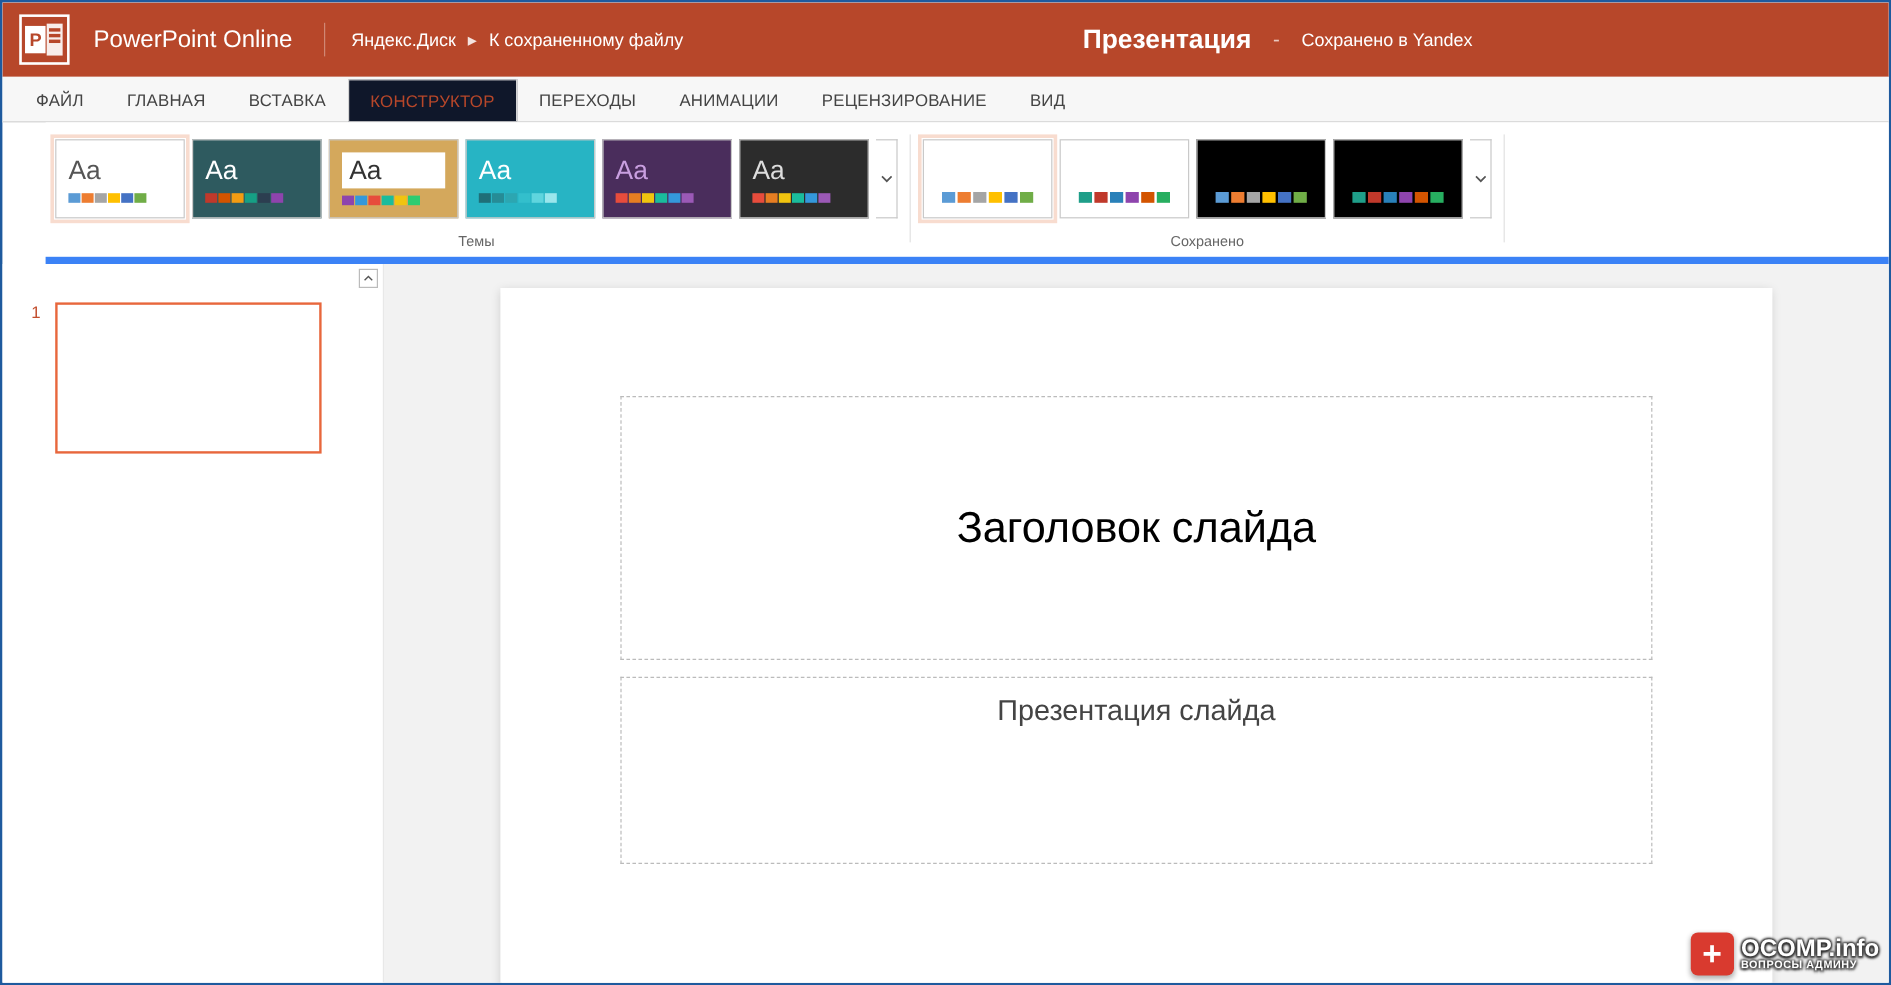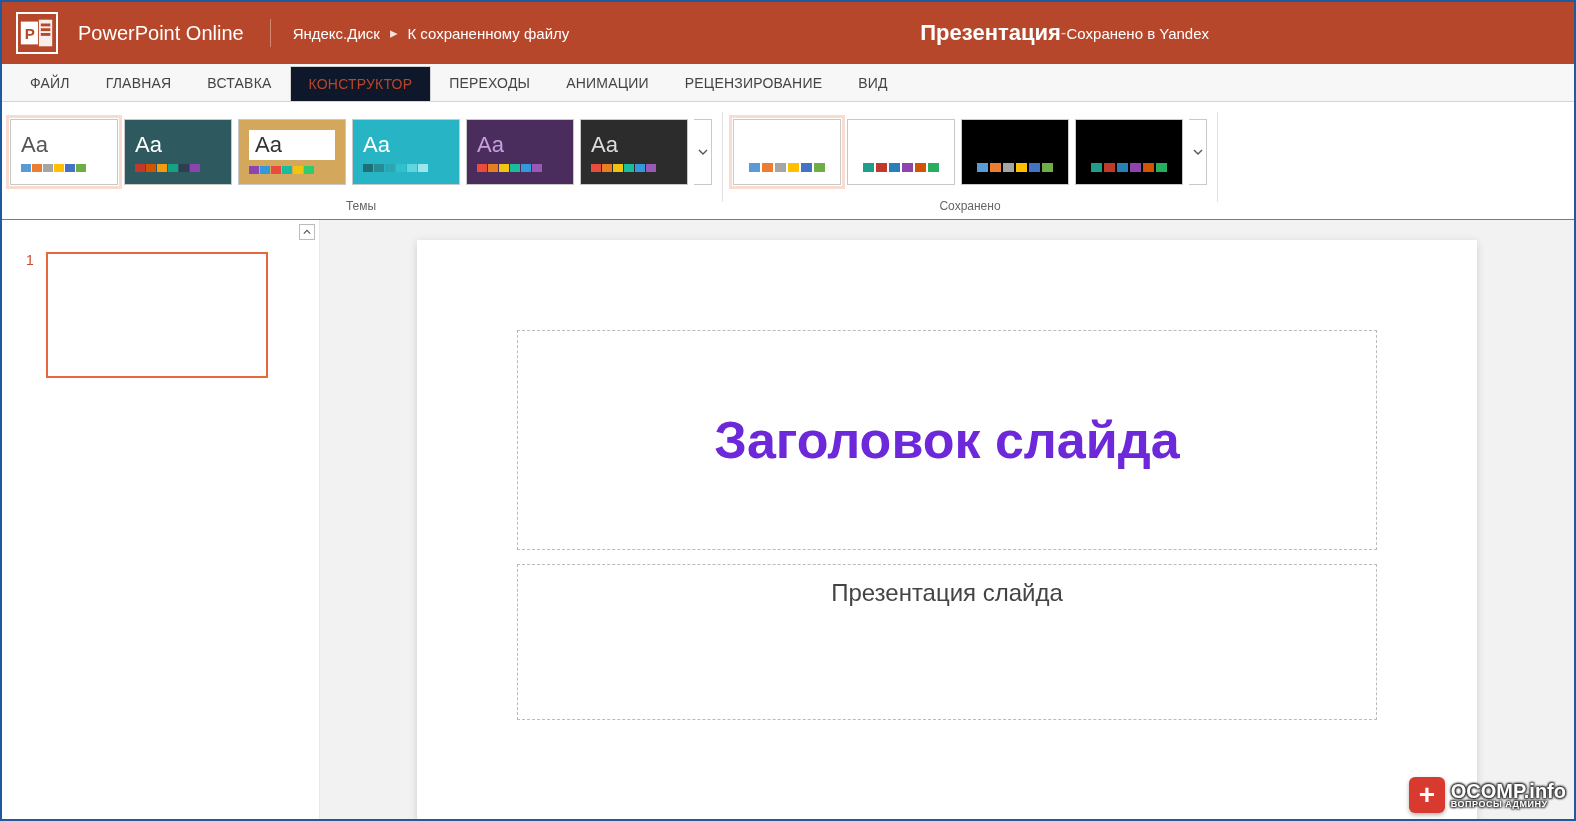--- a/index.html
+++ b/index.html
@@ -6,34 +6,34 @@
 body { width: 1576px; height: 821px; overflow: hidden; background: #fff; border: 2px solid #1e5a9e; }
 
 
 .titlebar { background: #b7472a; height: 62px; display: flex; align-items: center; color: #fff; padding: 0 14px; }
 .app-icon { width: 42px; height: 42px; background: #fff; display: flex; align-items: center; justify-content: center; margin-right: 20px; position: relative; }
 .app-icon svg { width: 38px; height: 38px; }
 .app-title { font-size: 20px; font-weight: 400; margin-right: 26px; }
 .title-divider { width: 1px; height: 28px; background: rgba(255,255,255,0.35); margin-right: 22px; }
 .breadcrumb { font-size: 15px; display: flex; align-items: center; gap: 10px; }
 .breadcrumb-arrow { opacity: .85; }
-.title-center { flex: 1; display: flex; align-items: center; justify-content: center; font-size: 17px; }
+.title-center { flex: 1; display: flex; align-items: center; justify-content: center; gap: 18px; font-size: 17px; }
 .doc-name { font-weight: 600; font-size: 22px; }
 .title-dash { opacity: .7; }
 .saved-text { font-size: 15px; }
 
 
 .ribbon-tabs { background: #f7f7f7; border-bottom: 1px solid #d4d4d4; height: 38px; display: flex; align-items: stretch; padding-left: 10px; }
 .ribbon-tab { padding: 0 18px; font-size: 14px; color: #444; display: flex; align-items: center; cursor: pointer; text-transform: uppercase; letter-spacing: .2px; }
 .ribbon-tab.active { background: #0f172a; color: #b7472a; border-left: 1px solid #d4d4d4; border-right: 1px solid #d4d4d4; border-top: 1px solid #d4d4d4; margin-top: 2px; }
 .tellme { display: flex; align-items: center; gap: 8px; color: #777; font-size: 14px; margin-left: 12px; }
 .bulb-icon { width: 16px; height: 16px; }
 
 
-.ribbon-content { background: #fff; border-bottom: 1px solid #3b82f6; height: 118px; display: flex; padding: 6px 8px 0 8px; }
+.ribbon-content { background: #fff; border-bottom: 6px solid #3b82f6; height: 118px; display: flex; padding: 6px 8px 0 8px; margin-left: 36px; }
 .ribbon-group { display: flex; flex-direction: column; align-items: center; }
 .group-items { display: flex; align-items: center; gap: 6px; flex: 1; }
 .group-label { font-size: 12px; color: #666; padding: 4px 0 6px; }
 .group-divider { width: 1px; background: #e2e2e2; margin: 4px 10px; height: 90px; }
 
 .theme-thumb { width: 108px; height: 66px; border: 1px solid #c9c9c9; cursor: pointer; position: relative; display: flex; flex-direction: column; justify-content: center; padding: 8px 10px; }
 .theme-thumb.selected { outline: 3px solid #f8dccf; outline-offset: 1px; }
 .theme-thumb .aa { font-size: 22px; font-weight: 400; }
 .theme-thumb .swatches { display: flex; gap: 1px; margin-top: 6px; }
 .theme-thumb .swatches span { width: 10px; height: 8px; }
@@ -53,21 +53,21 @@
 .work-area { display: flex; height: calc(100% - 62px - 38px - 118px); }
 .slide-panel { width: 318px; background: #fff; border-right: 1px solid #e8e8e8; position: relative; padding: 32px 12px 12px 24px; }
 .scroll-up { position: absolute; top: 4px; right: 4px; width: 16px; height: 16px; border: 1px solid #bbb; display: flex; align-items: center; justify-content: center; cursor: pointer; }
 .slide-item { display: flex; gap: 12px; }
 .slide-num { font-size: 14px; color: #c24d2c; }
 .thumb { width: 222px; height: 126px; background: #fff; border: 2px solid #e8673c; cursor: pointer; }
 
 .editor { flex: 1; background: #f2f2f2; display: flex; justify-content: center; padding: 20px 0 0 0; overflow: hidden; position: relative; }
 .slide-canvas { width: 1060px; height: 600px; background: #fff; box-shadow: 0 2px 8px rgba(0,0,0,.15); padding: 90px 100px; }
 .title-box { border: 1px dashed #bbb; height: 220px; display: flex; align-items: center; justify-content: center; margin-bottom: 14px; }
-.title-box span { font-size: 52px; color: #6d28d9; font-weight: 700; }
+.title-box span { font-size: 36px; color: #000000; font-weight: 400; }
 .subtitle-box { border: 1px dashed #bbb; height: 156px; display: flex; align-items: flex-start; justify-content: center; padding-top: 14px; }
 .subtitle-box span { font-size: 24px; color: #444; }
 
 .watermark { position: absolute; right: 8px; bottom: 6px; display: flex; align-items: center; gap: 6px; }
 .wm-plus { width: 36px; height: 36px; background: #d93a2f; border-radius: 6px; color: #fff; font-size: 28px; font-weight: 700; display: flex; align-items: center; justify-content: center; box-shadow: 0 2px 4px rgba(0,0,0,.3); }
 .wm-text { color: #fff; font-weight: 800; font-size: 20px; text-shadow: 1px 1px 2px #333, -1px -1px 2px #333, 1px -1px 2px #333, -1px 1px 2px #333; line-height: .9; }
 .wm-text .sub { font-size: 9px; font-weight: 600; letter-spacing: .5px; display: block; }
 </style>
 </head>
 <body>

